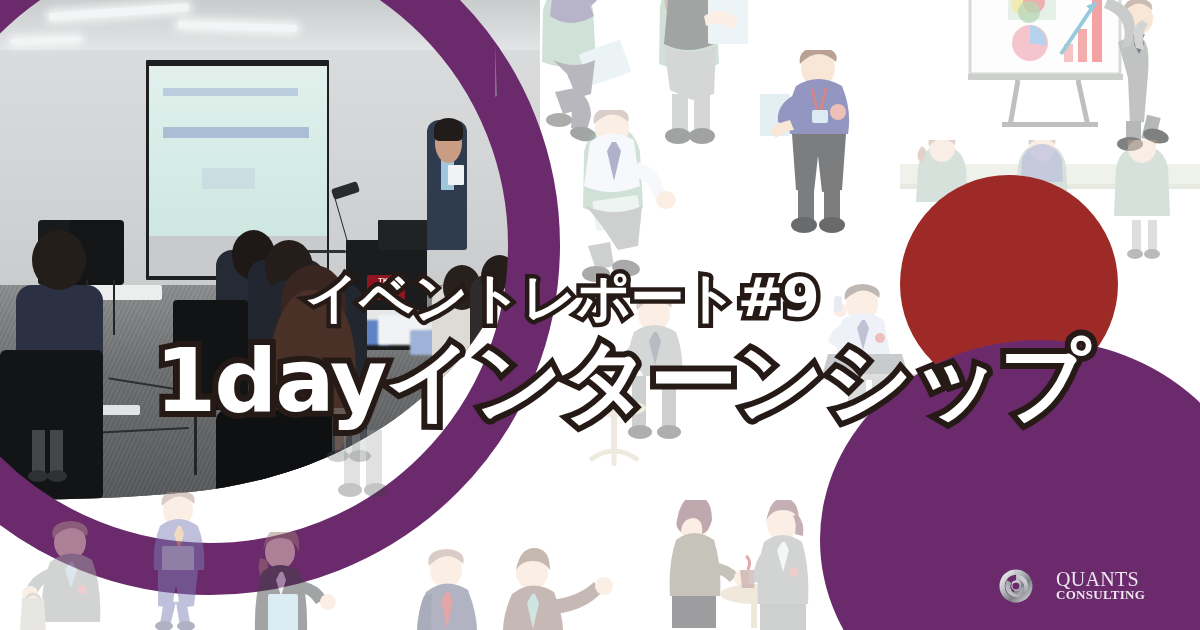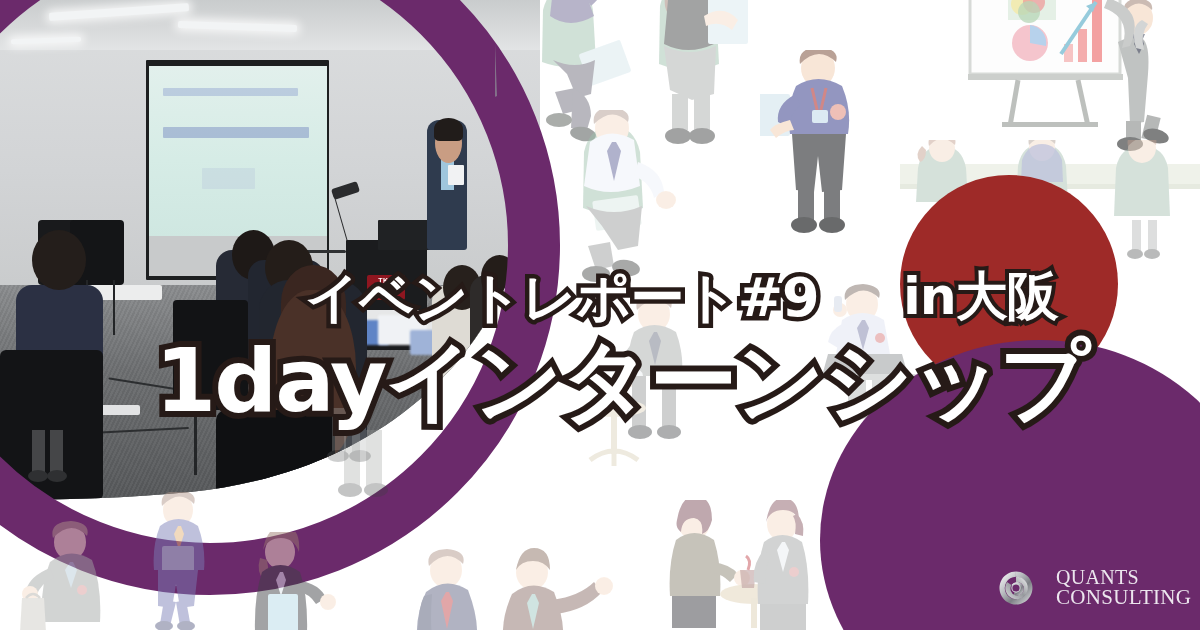--- a/index.html
+++ b/index.html
@@ -117,21 +117,21 @@
   }
 
   
   .logo{position:absolute;left:998px;top:568px;display:flex;align-items:center;gap:22px;}
   .logo-mark{width:36px;height:36px;flex:0 0 36px;}
   .logo-words{display:flex;flex-direction:column;line-height:.97;}
   .logo-words span{
     font-family:"Liberation Serif","DejaVu Serif",serif;
     color:#ece6ee;font-size:20px;letter-spacing:.3px;
   }
-  .logo-words span.l2{font-size:21px;}
+  .logo-words span.l2{font-size:13px;font-weight:bold;}
 </style>
 </head>
 <body>
 
 <div id="stage">
 
   <div class="photo-clip">
     <div class="photo">
       <div class="pwall"></div>
       <div class="pceil"></div>
@@ -535,21 +535,20 @@
   </div>
 
   <div class="redball"></div>
 
   <div class="blob"></div>
 
   <div class="headline">
     <div class="line1">イベントレポート#9</div>
     <div class="line2">1dayインターンシップ</div>
   </div>
-  <div class="badge-text">in大阪</div>
 
   <div class="logo">
     <svg class="logo-mark" viewBox="0 0 48 48">
       <defs>
         <linearGradient id="sil" x1="0" y1="0" x2="1" y2="1">
           <stop offset="0%" stop-color="#ffffff"></stop>
           <stop offset="38%" stop-color="#b9bcc0"></stop>
           <stop offset="62%" stop-color="#7d8085"></stop>
           <stop offset="100%" stop-color="#e6e8ea"></stop>
         </linearGradient>

